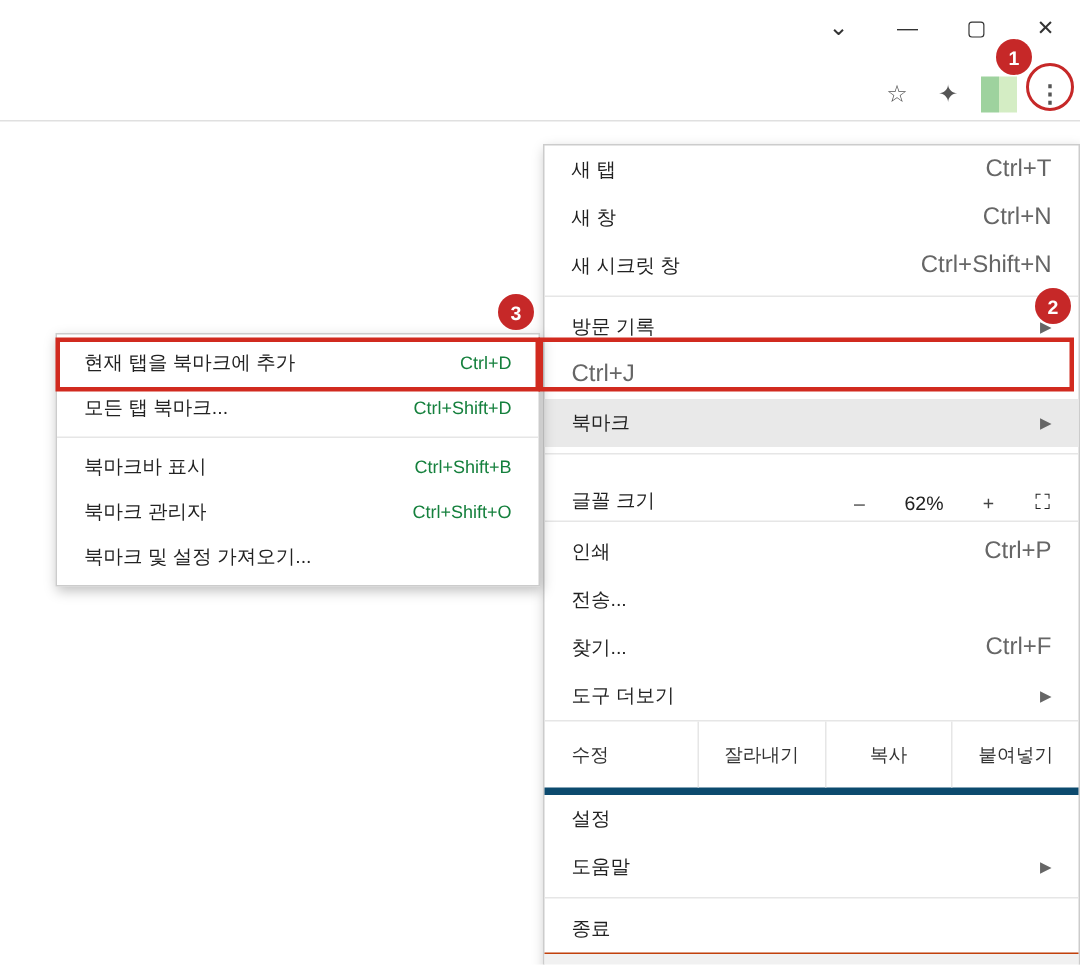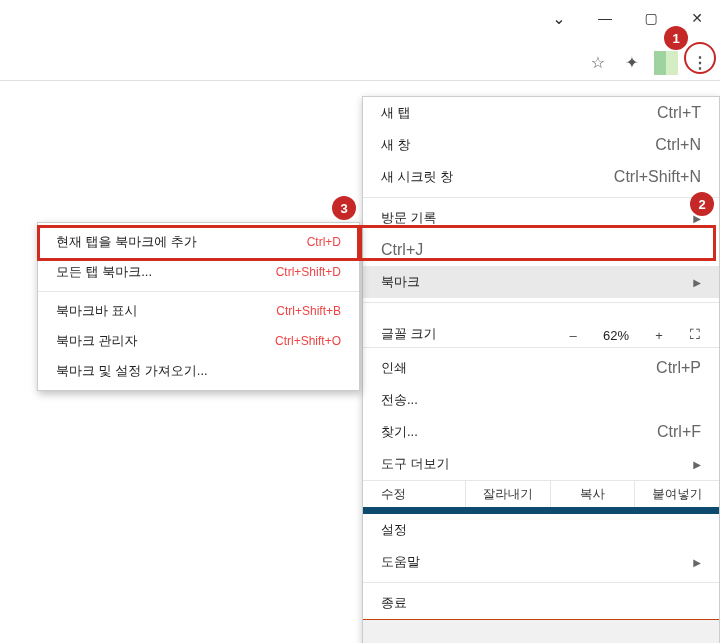--- a/index.html
+++ b/index.html
@@ -21,31 +21,31 @@
 .menu-item .arrow { color: #666; font-size: 10px; margin-left: 8px; }
 .menu-sep { height: 1px; background: #e6e6e6; margin: 4px 0; }
 .menu-item.highlight { background: #e9e9e9; }
 
 .zoom-row { height: 36px; display: flex; align-items: flex-end; padding: 0 6px 0 18px; }
 .zoom-row .label { flex: 1; }
 .zoom-row .zbtn { width: 36px; text-align: center; color: #444; }
 .zoom-row .zval { width: 50px; text-align: center; }
 .zoom-row .full { width: 36px; text-align: center; font-size: 14px; }
 
-.edit-row { height: 34px; display: flex; align-items: stretch; border-top: 1px solid #e6e6e6; border-bottom: 7px solid #0c4a6e; }
+.edit-row { height: 50px; display: flex; align-items: stretch; border-top: 1px solid #e6e6e6; border-bottom: 5px solid #0c4a6e; }
 .edit-row .cell { flex: 1; display: flex; align-items: center; justify-content: center; border-left: 1px solid #e6e6e6; font-size: 12.5px; color: #333; }
 .edit-row .cell.first { border-left: none; justify-content: flex-start; padding-left: 18px; }
 
 .managed-row { height: 40px; display: flex; align-items: flex-end; background: #f1f1f1; padding: 0 18px; gap: 12px; color: #444; border-top: 1px solid #c2410c; }
 .managed-row .grid-icon { width: 16px; height: 16px; display: inline-block; }
 
 .submenu { position: absolute; top: 222px; left: 37px; width: 323px; background: #fff; border: 1px solid #ccc; box-shadow: 1px 3px 8px rgba(0,0,0,0.25); font-size: 13px; color: #222; padding: 4px 0; }
 .sub-item { height: 30px; display: flex; align-items: center; padding: 0 18px; }
 .sub-item .label { flex: 1; }
-.sub-item .shortcut { color: #ef4444; font-size: 12px; }
+.sub-item .shortcut { color: #15803d; font-size: 12px; }
 
 .redbox { position: absolute; border: 3px solid #d12a1f; pointer-events: none; }
 .redbox.r1 { top: 225px; left: 359px; width: 357px; height: 36px; }
 .redbox.r2 { top: 225px; left: 37px; width: 323px; height: 36px; }
 
 .badge { position: absolute; width: 24px; height: 24px; border-radius: 50%; background: #c62828; color: #fff; display: flex; align-items: center; justify-content: center; font-size: 13px; font-weight: bold; z-index: 50; }
 .badge.b1 { top: 26px; right: 32px; }
 .badge.b2 { top: 192px; right: 6px; }
 .badge.b3 { top: 196px; left: 332px; }
 

